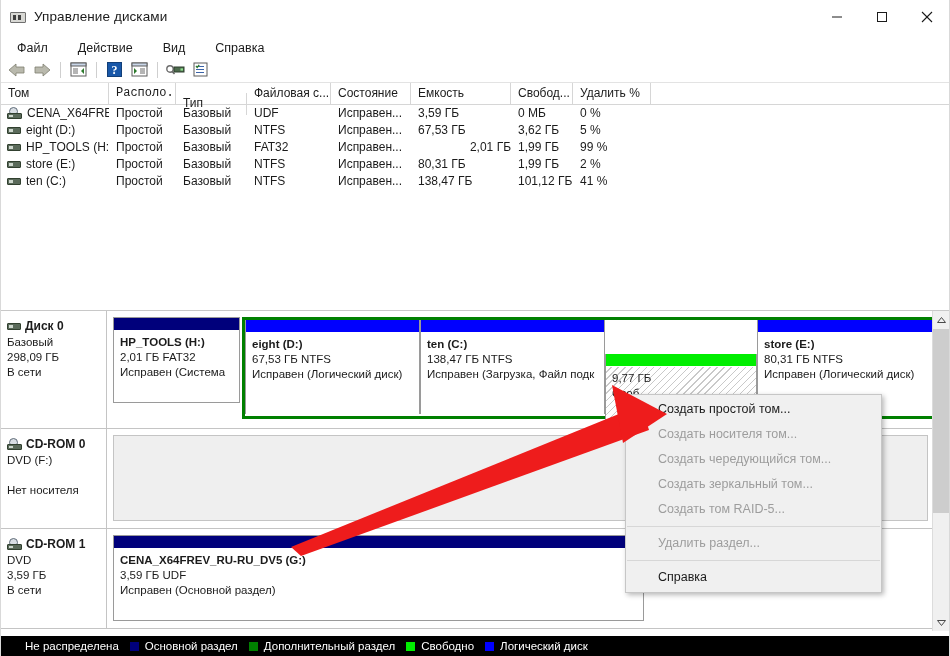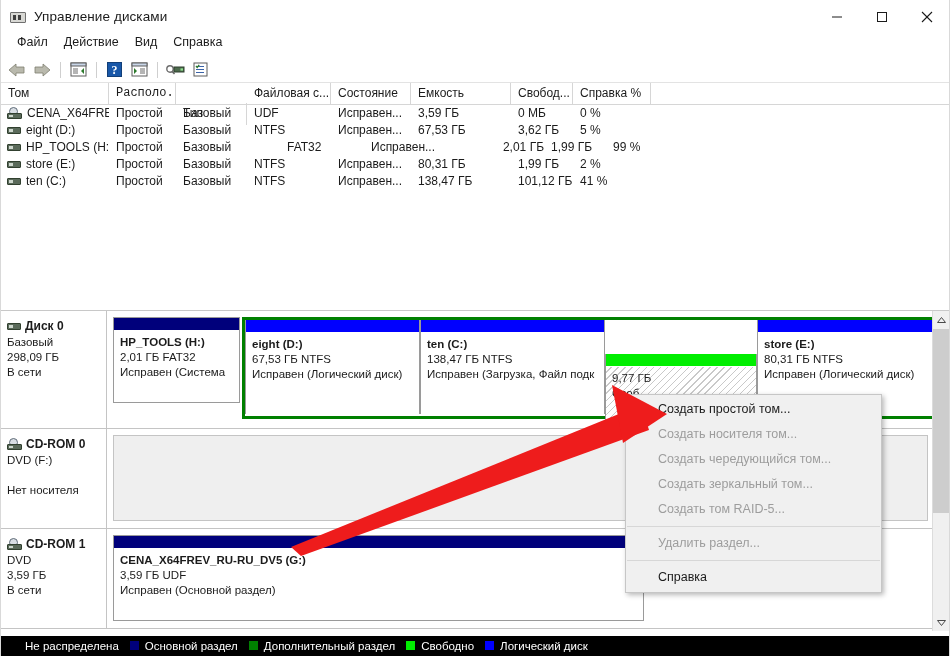--- a/index.html
+++ b/index.html
@@ -55,24 +55,24 @@
   .win-btn {
     width: 45px; height: 33px;
     display: flex; align-items: center; justify-content: center;
     color: #000;
   }
   .win-btn svg { display: block; }
 
   
   .menubar {
     height: 24px;
-    display: flex; align-items: flex-start;
+    display: flex; align-items: flex-end;
     padding-left: 8px;
     background: #ffffff;
-    font-size: 12.5px; color: #1b1b1b;
+    font-size: 12.5px; color: #1b1b1b; gap: 14px;
   }
   .menu-item { padding: 2px 8px; cursor: default; }
 
   
   .toolbar {
     height: 26px;
     display: flex; align-items: center;
     padding-left: 4px;
     background: #ffffff;
     border-bottom: 1px solid #e3e3e3;
@@ -91,20 +91,21 @@
     height: 228px;
     background: #ffffff;
     border-bottom: 1px solid #c8c8c8;
     overflow: hidden;
   }
   .vol-header {
     display: flex;
     height: 22px;
     background: #ffffff;
     border-bottom: 1px solid #d6d6d6;
+    align-items: center;
   }
   .vh-cell {
     font-size: 12px; color: #1b1b1b;
     padding: 3px 0 0 7px;
     border-right: 1px solid #d6d6d6;
     white-space: nowrap; overflow: hidden;
     height: 22px;
   }
   .vol-rows { font-size: 12px; color: #1b1b1b; }
   .vol-row { display: flex; height: 17px; align-items: center; }
@@ -224,21 +225,21 @@
   }
 
   
   .legend {
     position: absolute; left: 0; bottom: 0; width: 950px; height: 20px;
     background: #000000;
     display: flex; align-items: center;
     padding-left: 8px;
     font-size: 11.5px; color: #ffffff;
   }
-  .lg-item { display: flex; align-items: flex-start; margin-right: 10px; }
+  .lg-item { display: flex; align-items: center; margin-right: 10px; }
   .lg-sw { width: 11px; height: 11px; margin-right: 5px; border: 1px solid #000; }
 
   
   .ctx {
     position: absolute;
     left: 624px; top: 394px;
     width: 257px;
     background: #f0f0f0;
     border: 1px solid #c6c6c6;
     box-shadow: 2px 2px 5px rgba(0,0,0,0.28);
@@ -360,21 +361,21 @@
 
   <div class="vol-pane">
     <div class="vol-header" id="vol-header">
         <div class="vh-cell" style="width: 108px;">Том</div>
         <div class="vh-cell" style="width: 67px; font-family: Liberation Mono, monospace;">Располо...</div>
         <div class="vh-cell" style="width: 71px; margin-top: 20px;">Тип</div>
         <div class="vh-cell" style="width: 84px;">Файловая с...</div>
         <div class="vh-cell" style="width: 80px;">Состояние</div>
         <div class="vh-cell" style="width: 100px;">Емкость</div>
         <div class="vh-cell" style="width: 62px;">Свобод...</div>
-        <div class="vh-cell" style="width: 78px;">Справка %</div>
+        <div class="vh-cell" style="width: 78px;">Удалить %</div>
       </div>
     <div class="vol-rows" id="vol-rows">
         <div class="vol-row">
           <div class="vr-cell name" style="width: 108px;">
             <span class="ic-cd">
               <span class="c-disc"></span>
               <span class="c-base"></span>
               <span class="c-led"></span>
             </span>
             <span>CENA_X64FRE...</span>
@@ -406,21 +407,21 @@
         <div class="vol-row">
           <div class="vr-cell name" style="width: 108px;">
             <span class="ic-drive">
               <span class="d-box"></span>
               <span class="d-led"></span>
             </span>
             <span>HP_TOOLS (H:)</span>
           </div>
           <div class="vr-cell" style="width: 67px;">Простой</div>
           <div class="vr-cell" style="width: 71px;">Базовый</div>
-          <div class="vr-cell" style="width: 84px; margin-left: 33px;">FAT32</div>
+          <div class="vr-cell" style="width: 84px;">FAT32</div>
           <div class="vr-cell" style="width: 80px;">Исправен...</div>
           <div class="vr-cell" style="width: 100px; text-align: right;">2,01 ГБ</div>
           <div class="vr-cell" style="width: 62px;">1,99 ГБ</div>
           <div class="vr-cell" style="width: 78px;">99 %</div>
         </div>
         <div class="vol-row">
           <div class="vr-cell name" style="width: 108px;">
             <span class="ic-drive">
               <span class="d-box"></span>
               <span class="d-led"></span>

